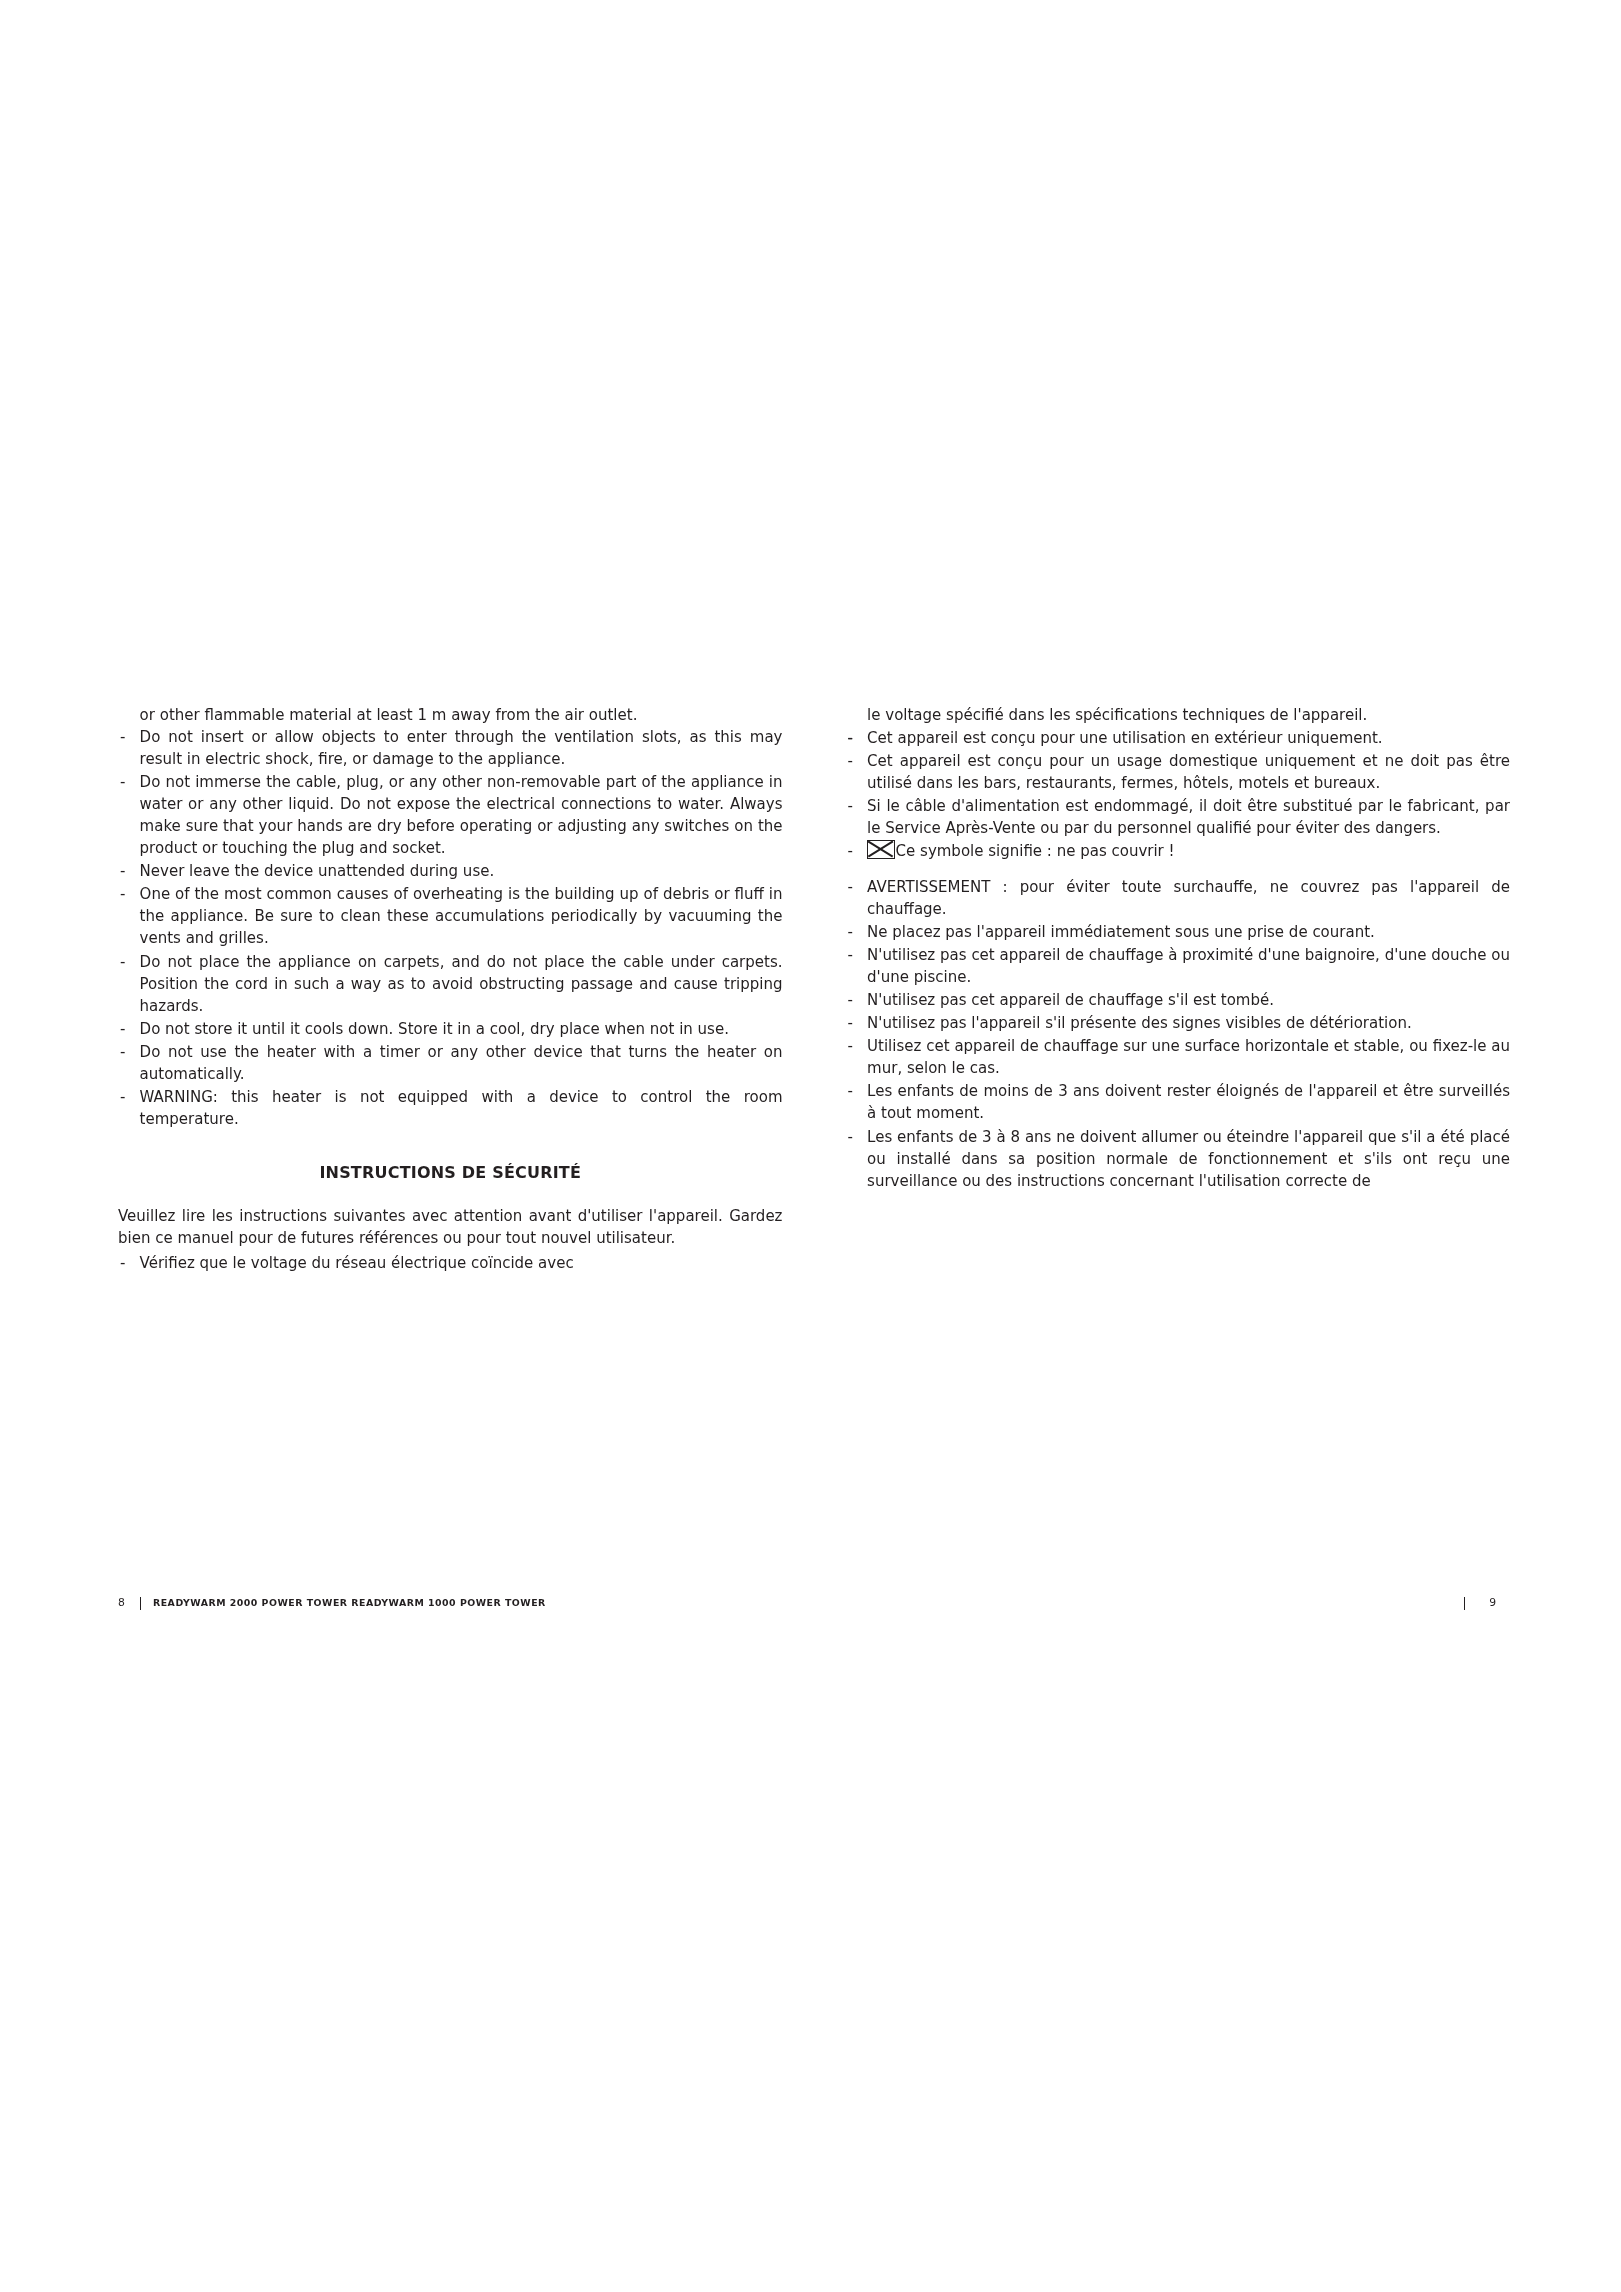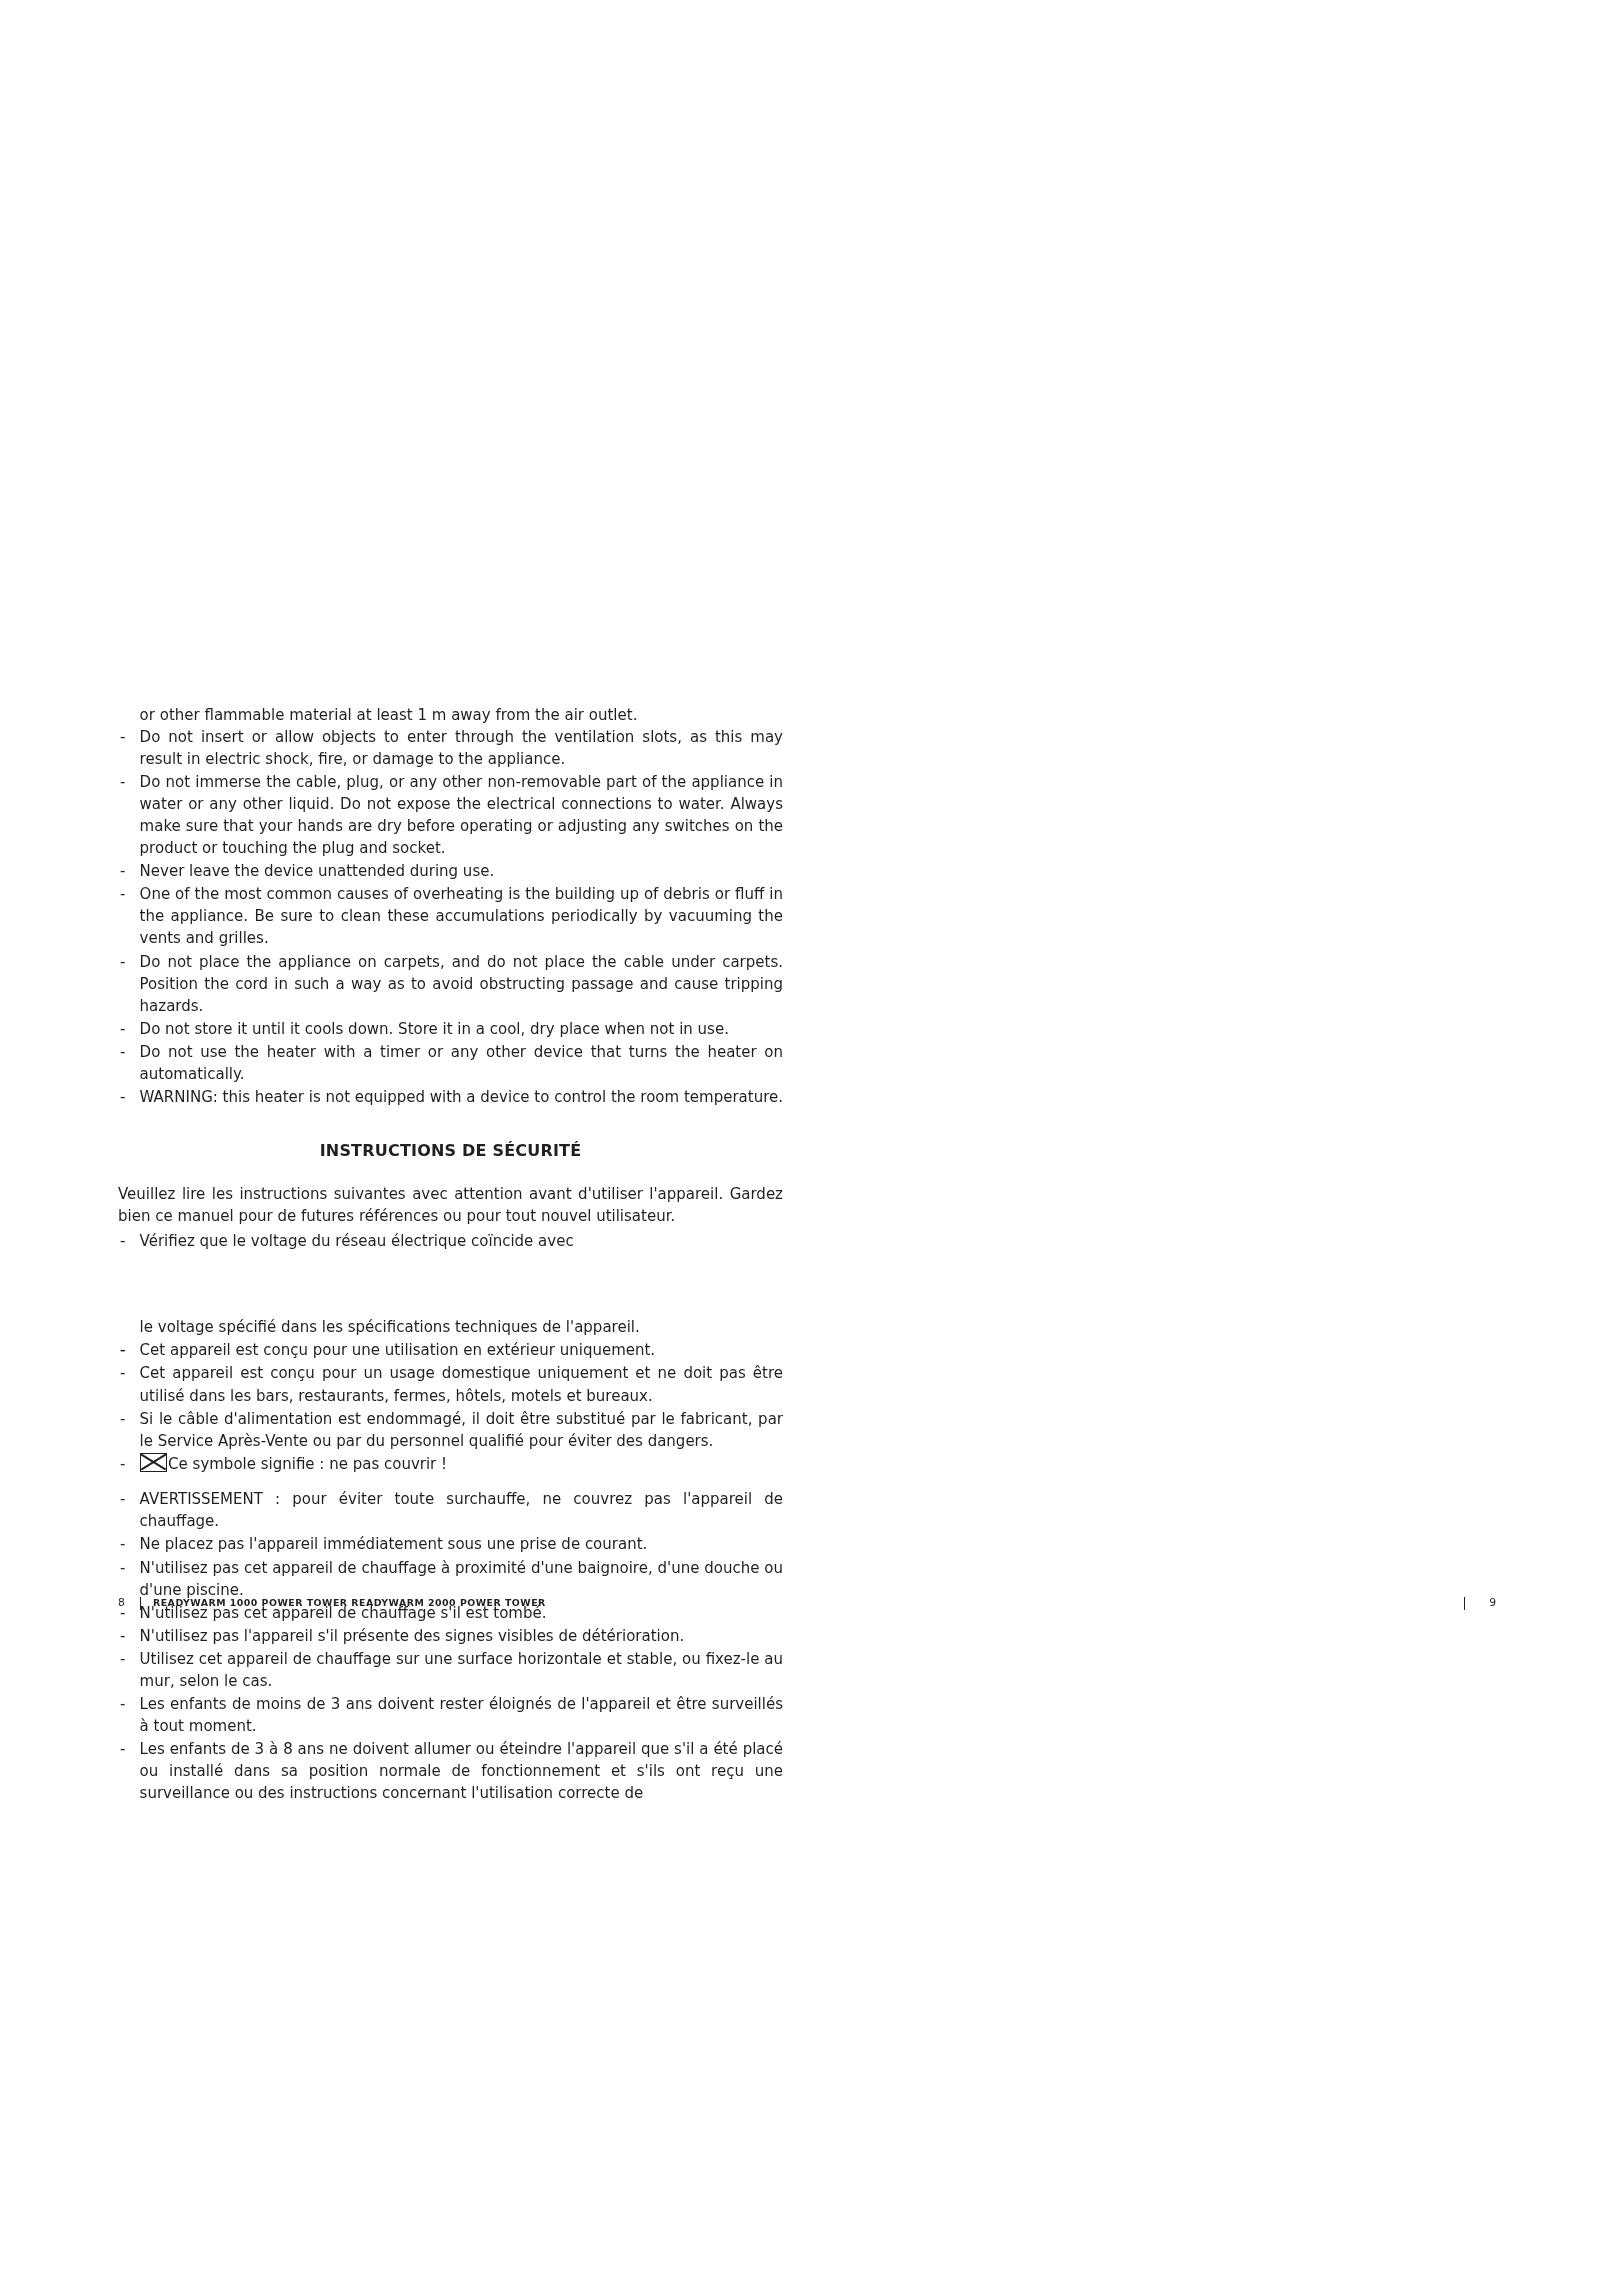--- a/index.html
+++ b/index.html
@@ -23,21 +23,21 @@
     width: 1621px;
     height: 2293px;
   }
 
   .columns {
     position: absolute;
     left: 118px;
     top: 704px;
     width: 1392px;
     display: flex;
-    flex-direction: column;
+    flex-direction: row;
     gap: 63px;
   }
 
   .col {
     width: 665px;
   }
 
   .col p,
   .col li,
   .col div {
@@ -236,19 +236,19 @@
         <li><span class="dash">-</span><span>Les enfants de moins de 3 ans doivent rester éloignés de l'appareil et être surveillés à tout moment.</span></li>
         <li><span class="dash">-</span><span>Les enfants de 3 à 8 ans ne doivent allumer ou éteindre l'appareil que s'il a été placé ou installé dans sa position normale de fonctionnement et s'ils ont reçu une surveillance ou des instructions concernant l'utilisation correcte de</span></li>
       </ul>
 
     </div>
   </div>
 
   <div class="footer">
     <span class="pageno-left">8</span>
     <span class="rule-left"></span>
-    <span class="doc-title">READYWARM 1000 POWER TOWER READYWARM 2000 POWER TOWER</span>
+    <span class="doc-title">READYWARM 2000 POWER TOWER READYWARM 1000 POWER TOWER</span>
     <span class="rule-right"></span>
     <span class="pageno-right">9</span>
   </div>
 
 </div>
 
 
 </body></html>

